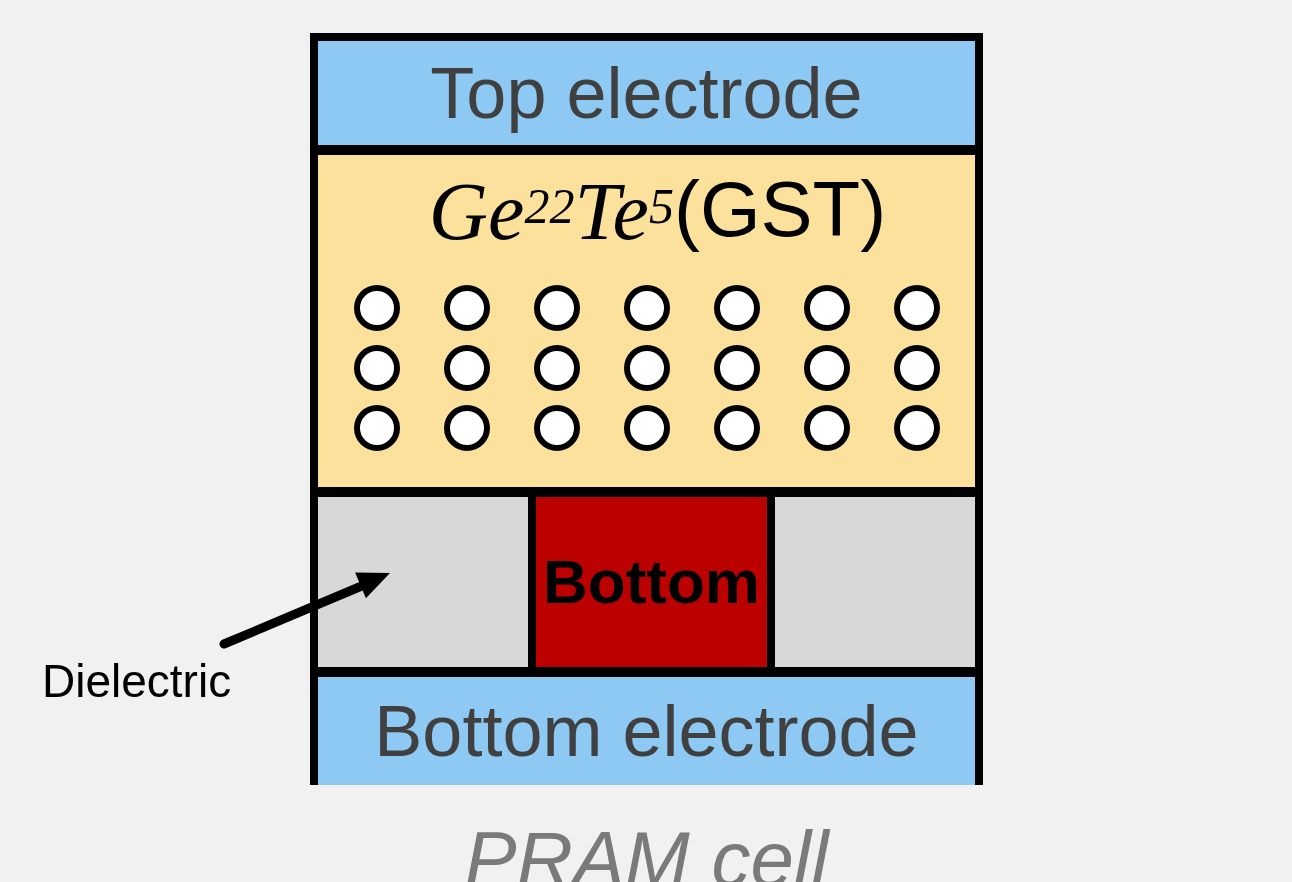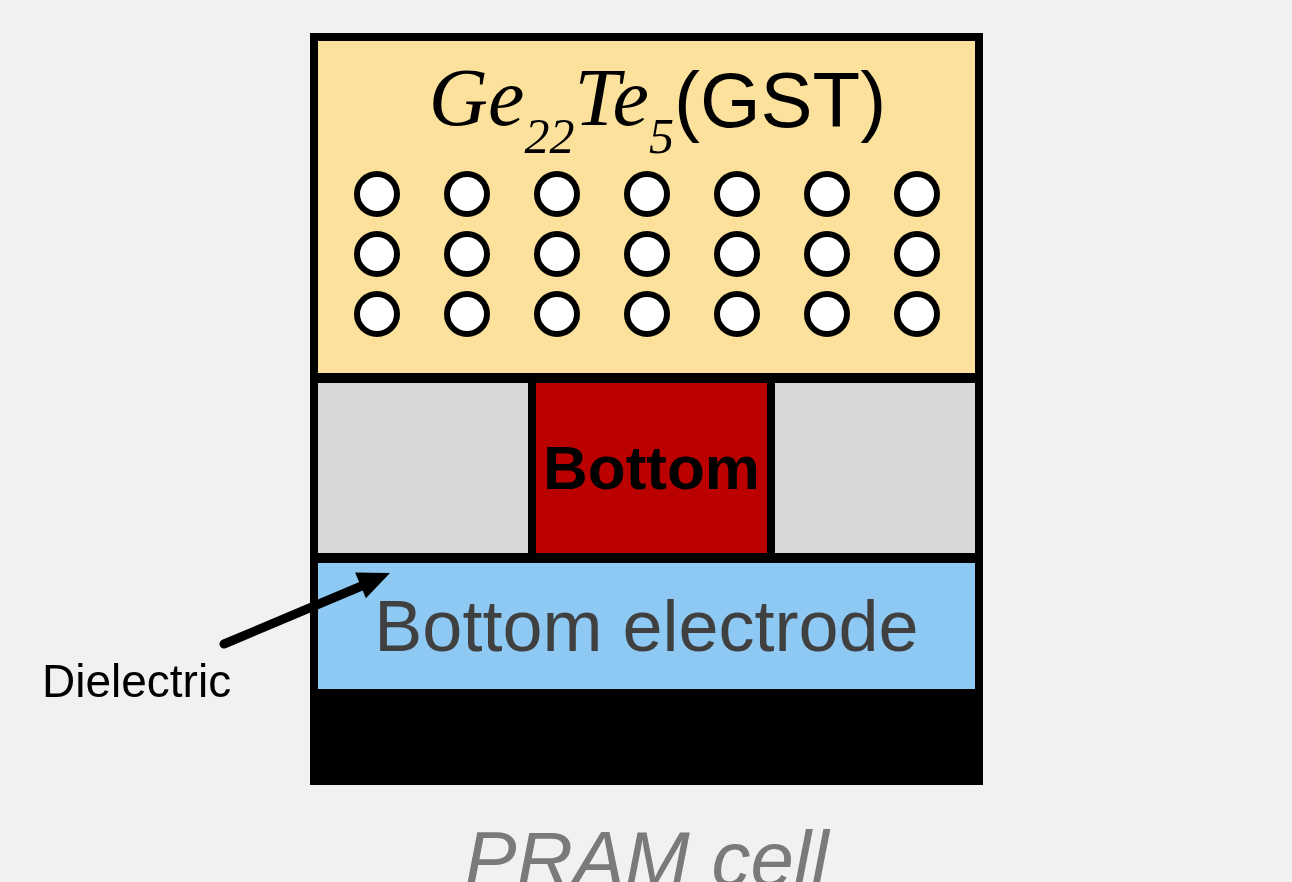--- a/index.html
+++ b/index.html
@@ -24,33 +24,33 @@
   
   .cell-box{
     position:absolute;
     left:310px;top:33px;width:673px;height:752px;
     border:8px solid var(--outline_black);
     background:var(--outline_black);
     display:flex;flex-direction:column;gap:10px;
   }
   .layer{width:100%;flex:0 0 auto;display:flex;align-items:center;justify-content:center;}
   .layer.top-electrode{height:104px;background:var(--electrode_blue);}
-  .layer.bottom-electrode{height:126px;background:var(--electrode_blue);}
+  .layer.bottom-electrode{height:108px;background:var(--electrode_blue);}
   .electrode-label{
     color:var(--electrode_text);
     font-size:72px;line-height:1;white-space:nowrap;
   }
   
   .layer.gst{
     height:332px;background:var(--gst_yellow);
     position:relative;flex-direction:column;justify-content:flex-start;
   }
   .formula{
     margin-top:10px;
-    display:flex;align-items:flex-end;justify-content:center;
+    display:flex;align-items:flex-start;justify-content:center;
     color:#000;white-space:nowrap;margin-left:22px;
   }
   .formula .chem{
     font-family:"Liberation Serif", serif;
     font-style:italic;font-size:82px;line-height:1.15;
   }
   .formula .chem-sub{
     font-family:"Liberation Serif", serif;
     font-style:italic;font-size:50px;line-height:1;
     position:relative;top:16px;
@@ -98,20 +98,23 @@
     pointer-events:none;
   }
 </style>
 </head>
 <body>
 
 <div id="canvas">
 
   <div class="cell-box">
 
+    <div class="layer top-electrode">
+      <span class="electrode-label">Top electrode</span>
+    </div>
 
     <div class="layer gst">
       <div class="formula">
         <span class="chem">Ge</span>
           <span class="chem-sub">2</span>
           <span class="chem-sub">2</span>
           <span class="chem">Te</span>
           <span class="chem-sub">5</span>
           <span class="chem-suffix"> (GST)</span>
       </div>

